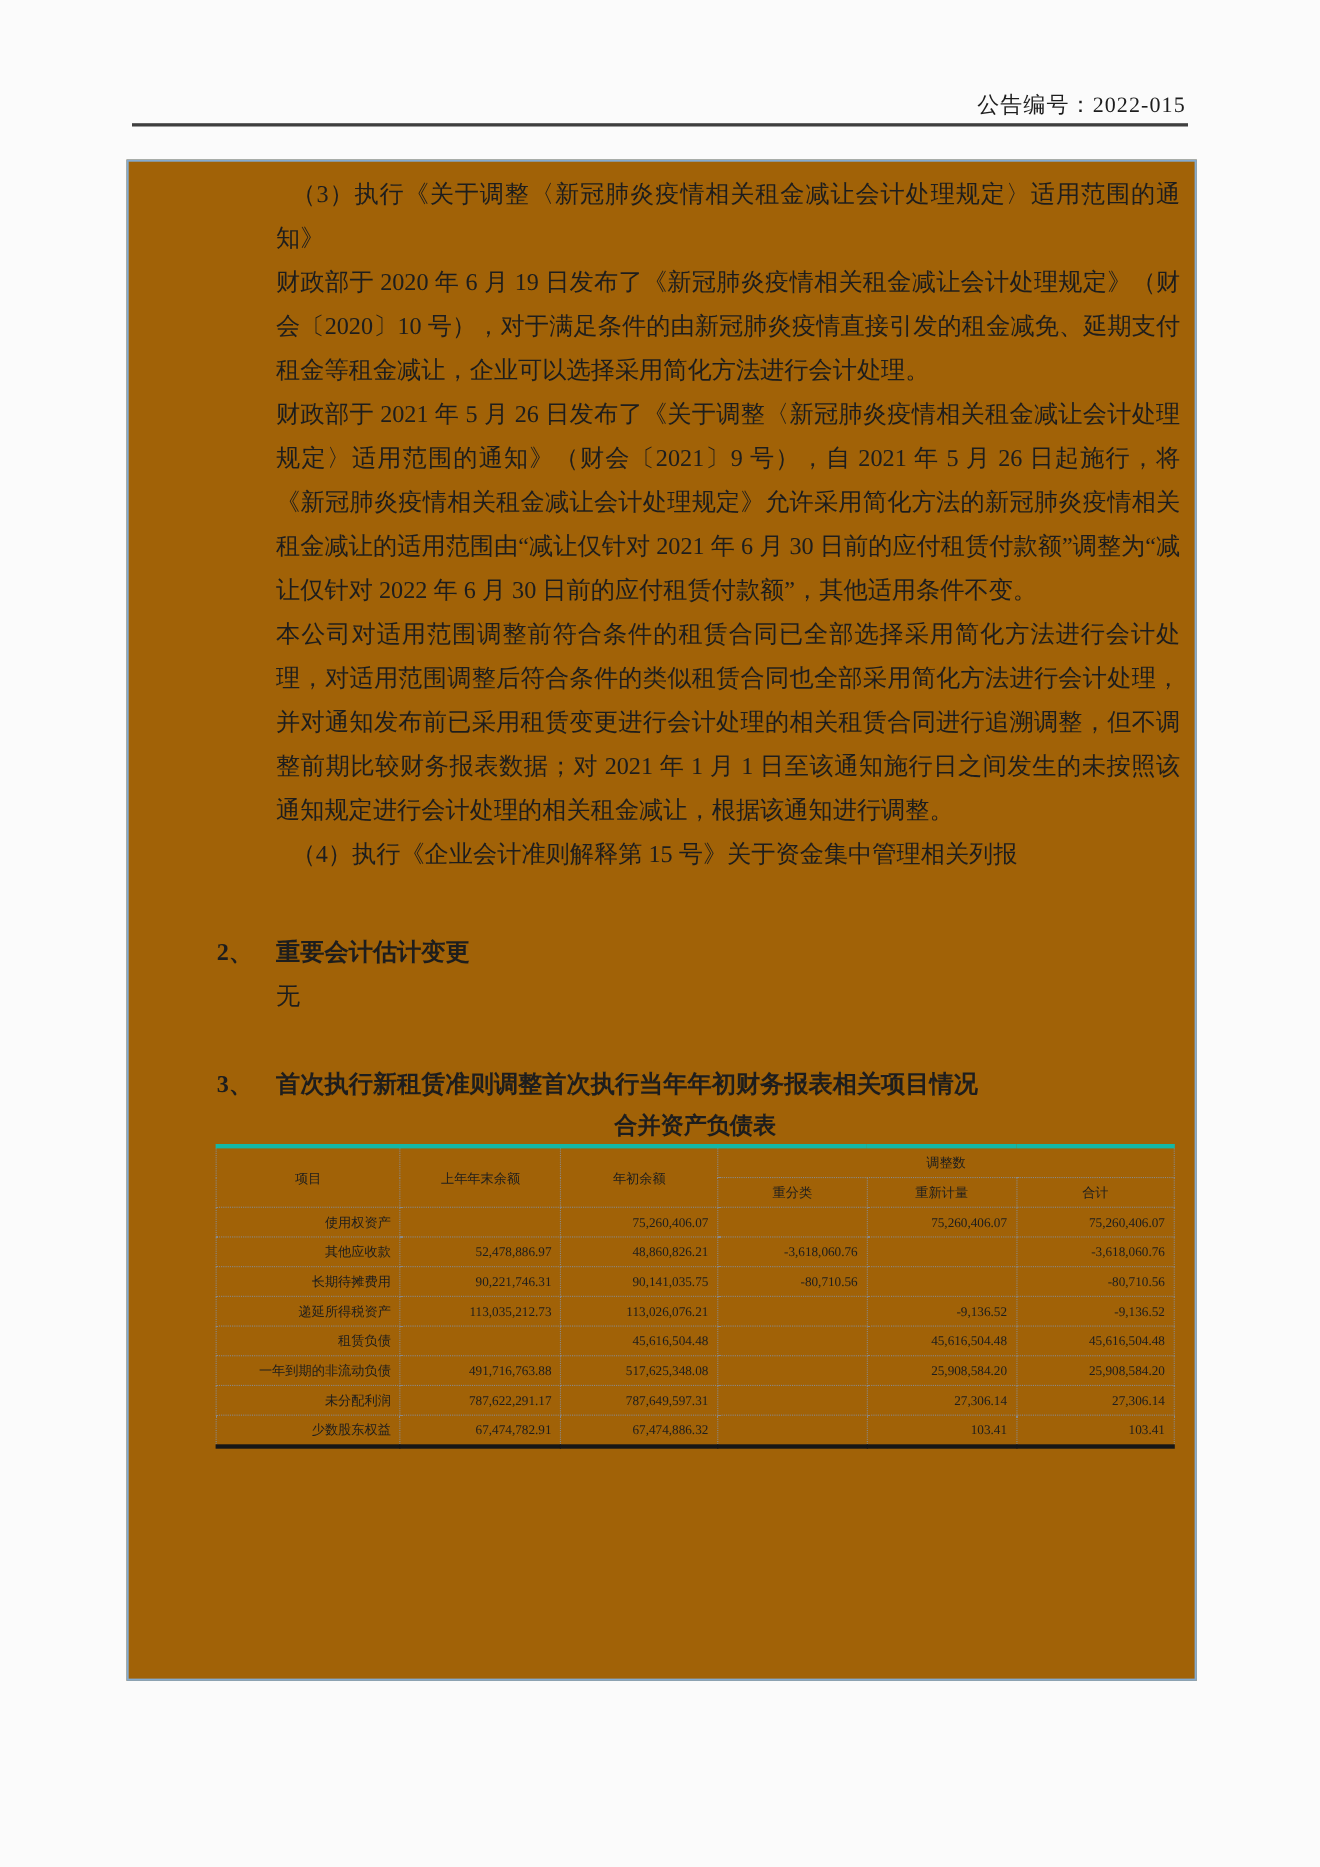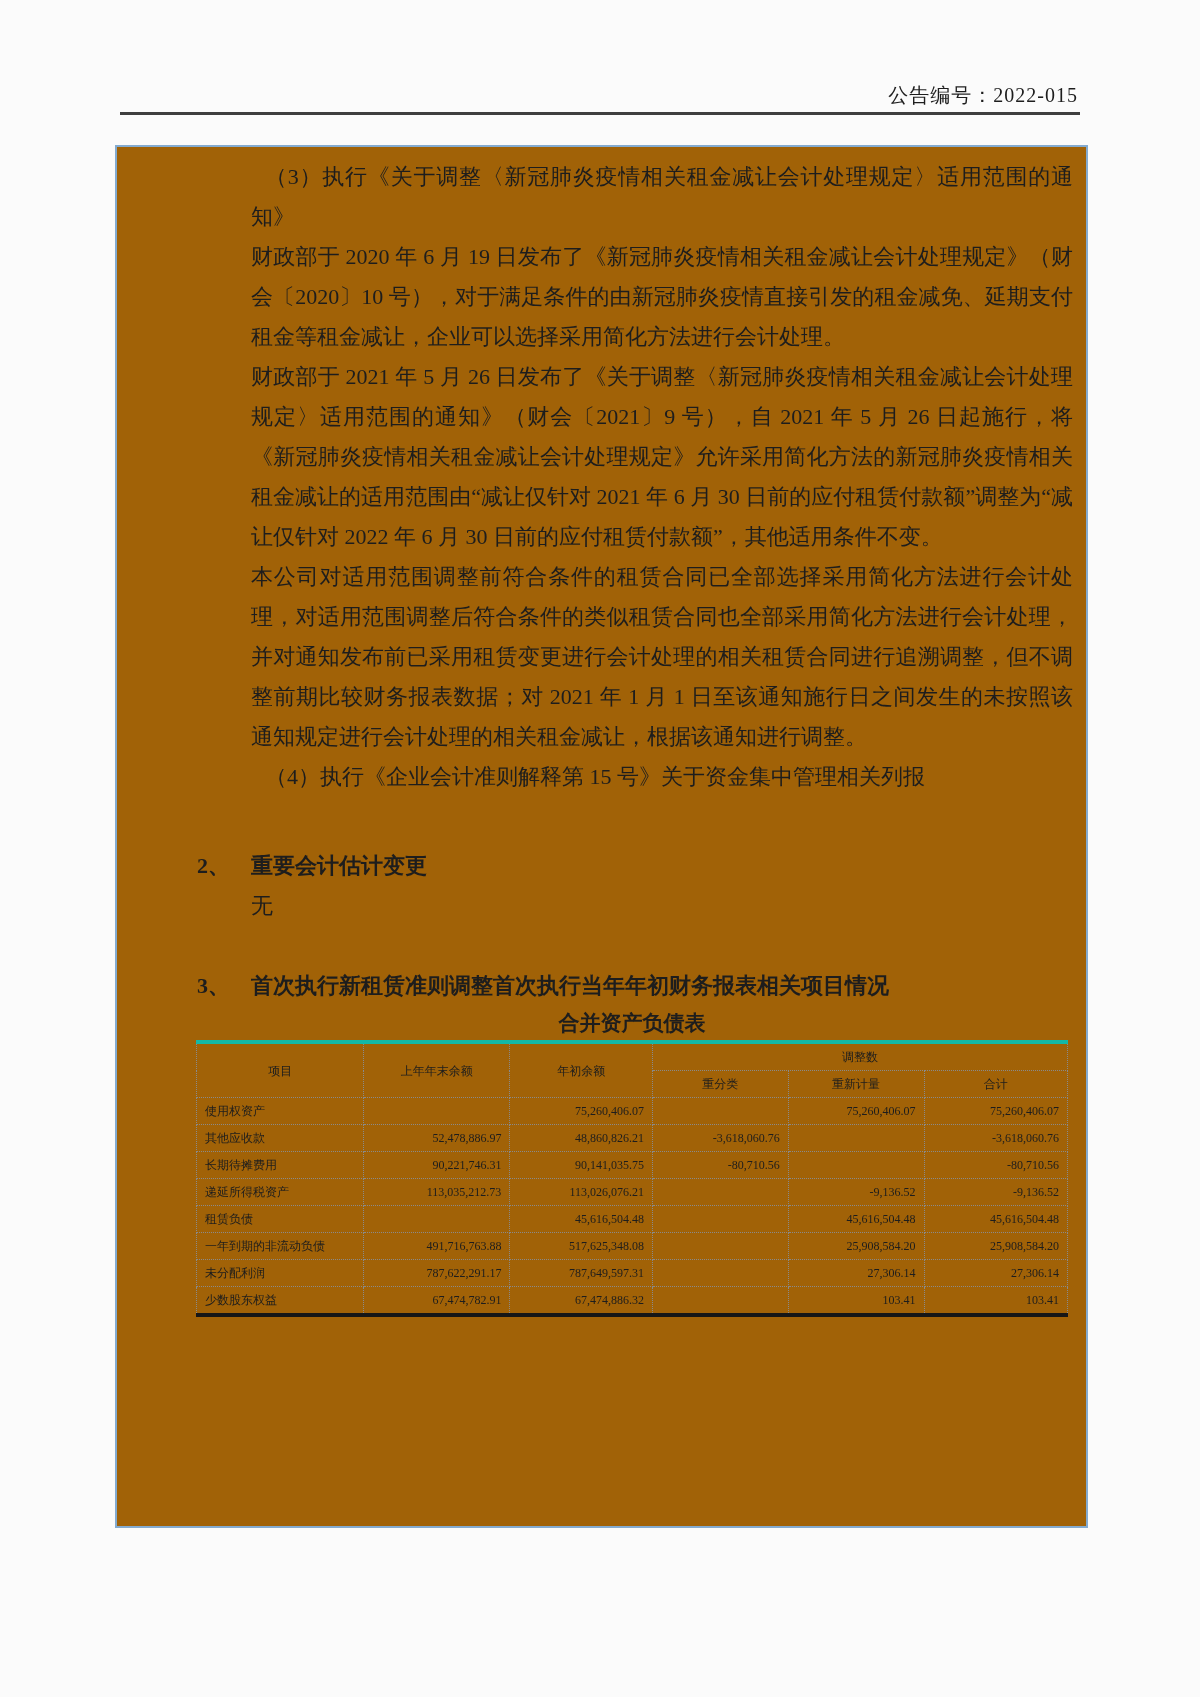--- a/index.html
+++ b/index.html
@@ -57,20 +57,21 @@
     width:100%;
     border-collapse:collapse;
     border-top:4px solid #14b8a6;
     border-bottom:4px solid #161616;
     font-size:12px;
     table-layout:fixed;
   }
   table.bs th, table.bs td{
     border:1px dotted #8a8a8a;
     line-height:20px;
+    text-align:right;
   }
   table.bs th{
     font-weight:normal;
     text-align:center;
     padding:3px 2px;
   }
   table.bs td{padding:2px 8px;height:22px;}
   td.c-item{text-align:left;}
   td.c-num{text-align:right;}
   col.w-item{width:19.6%;}

